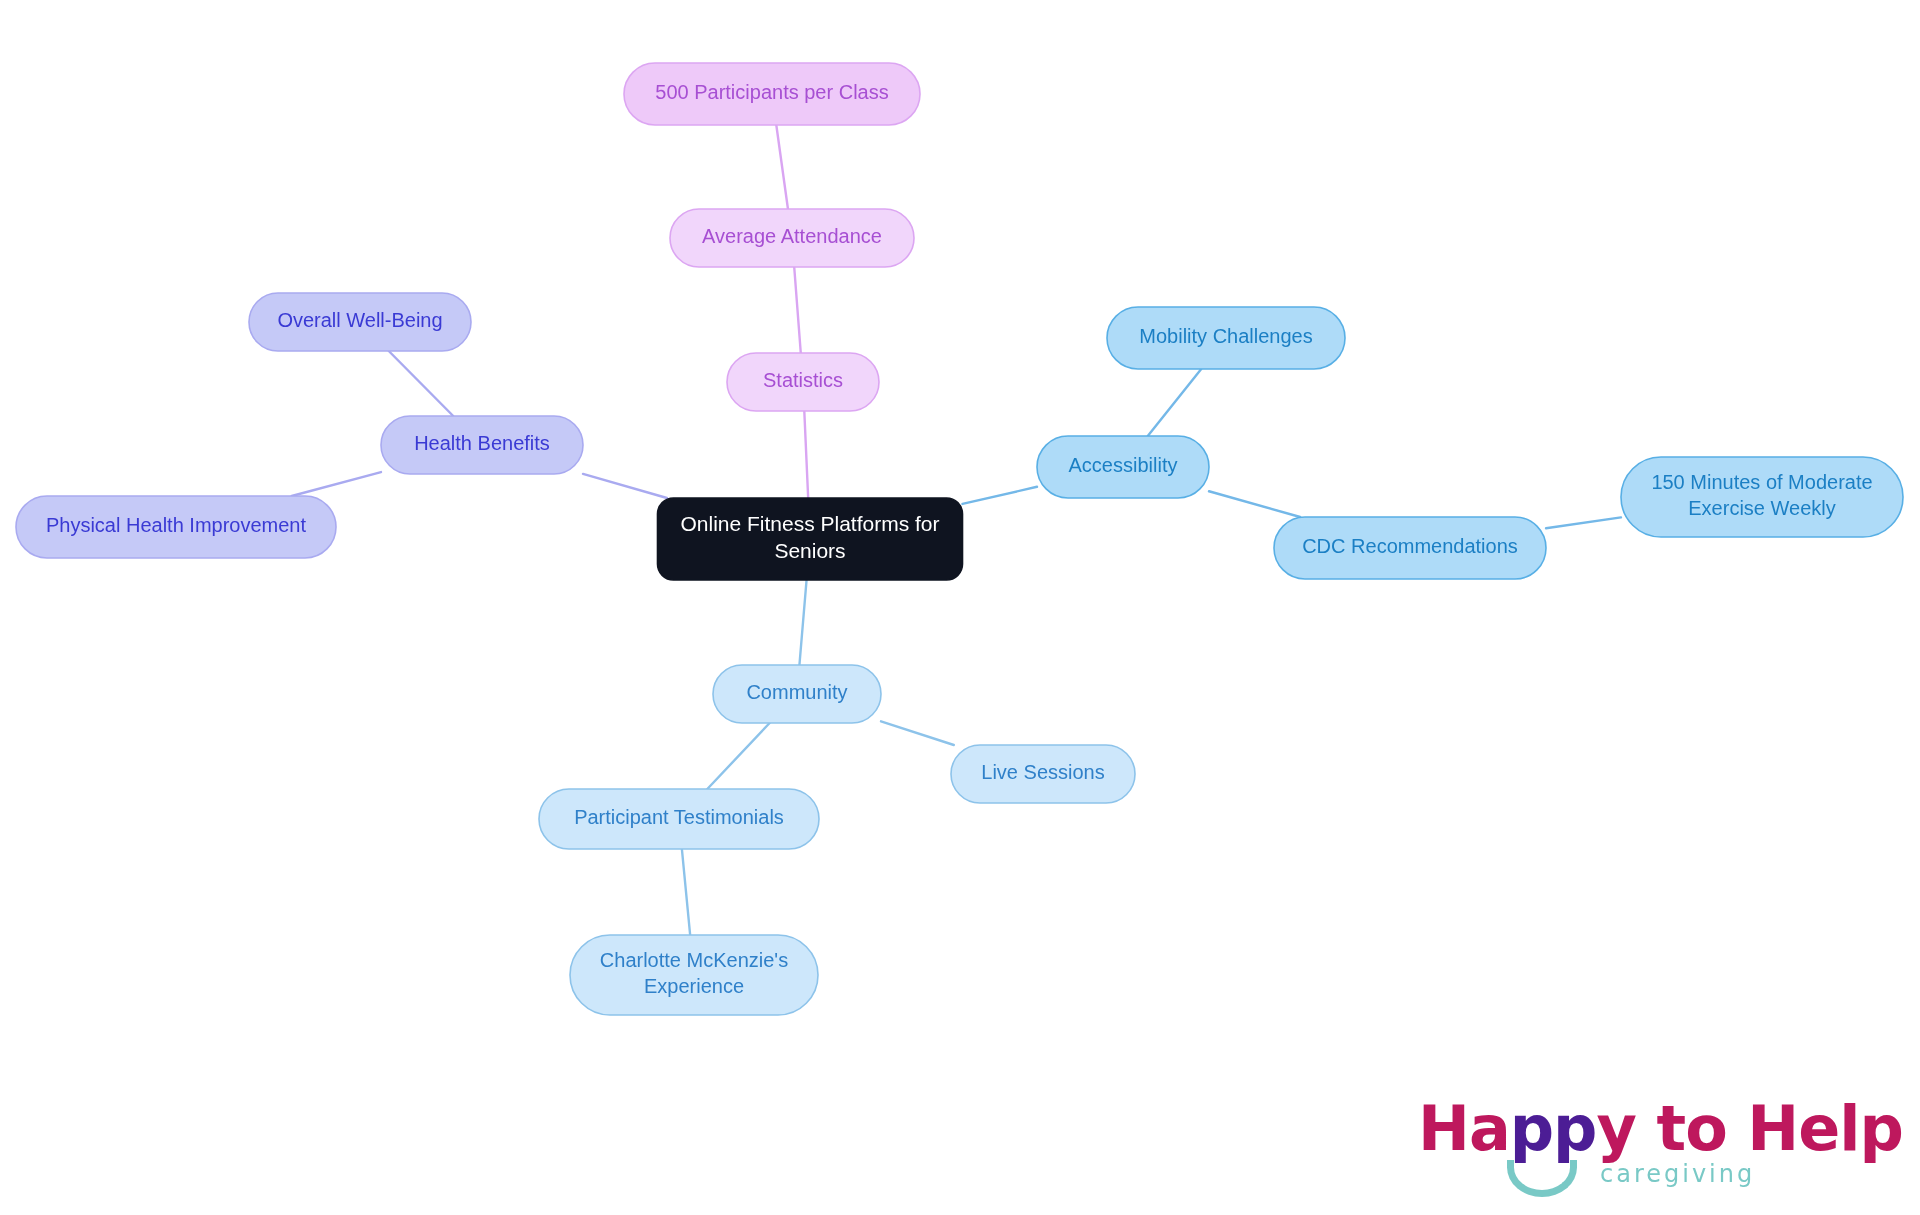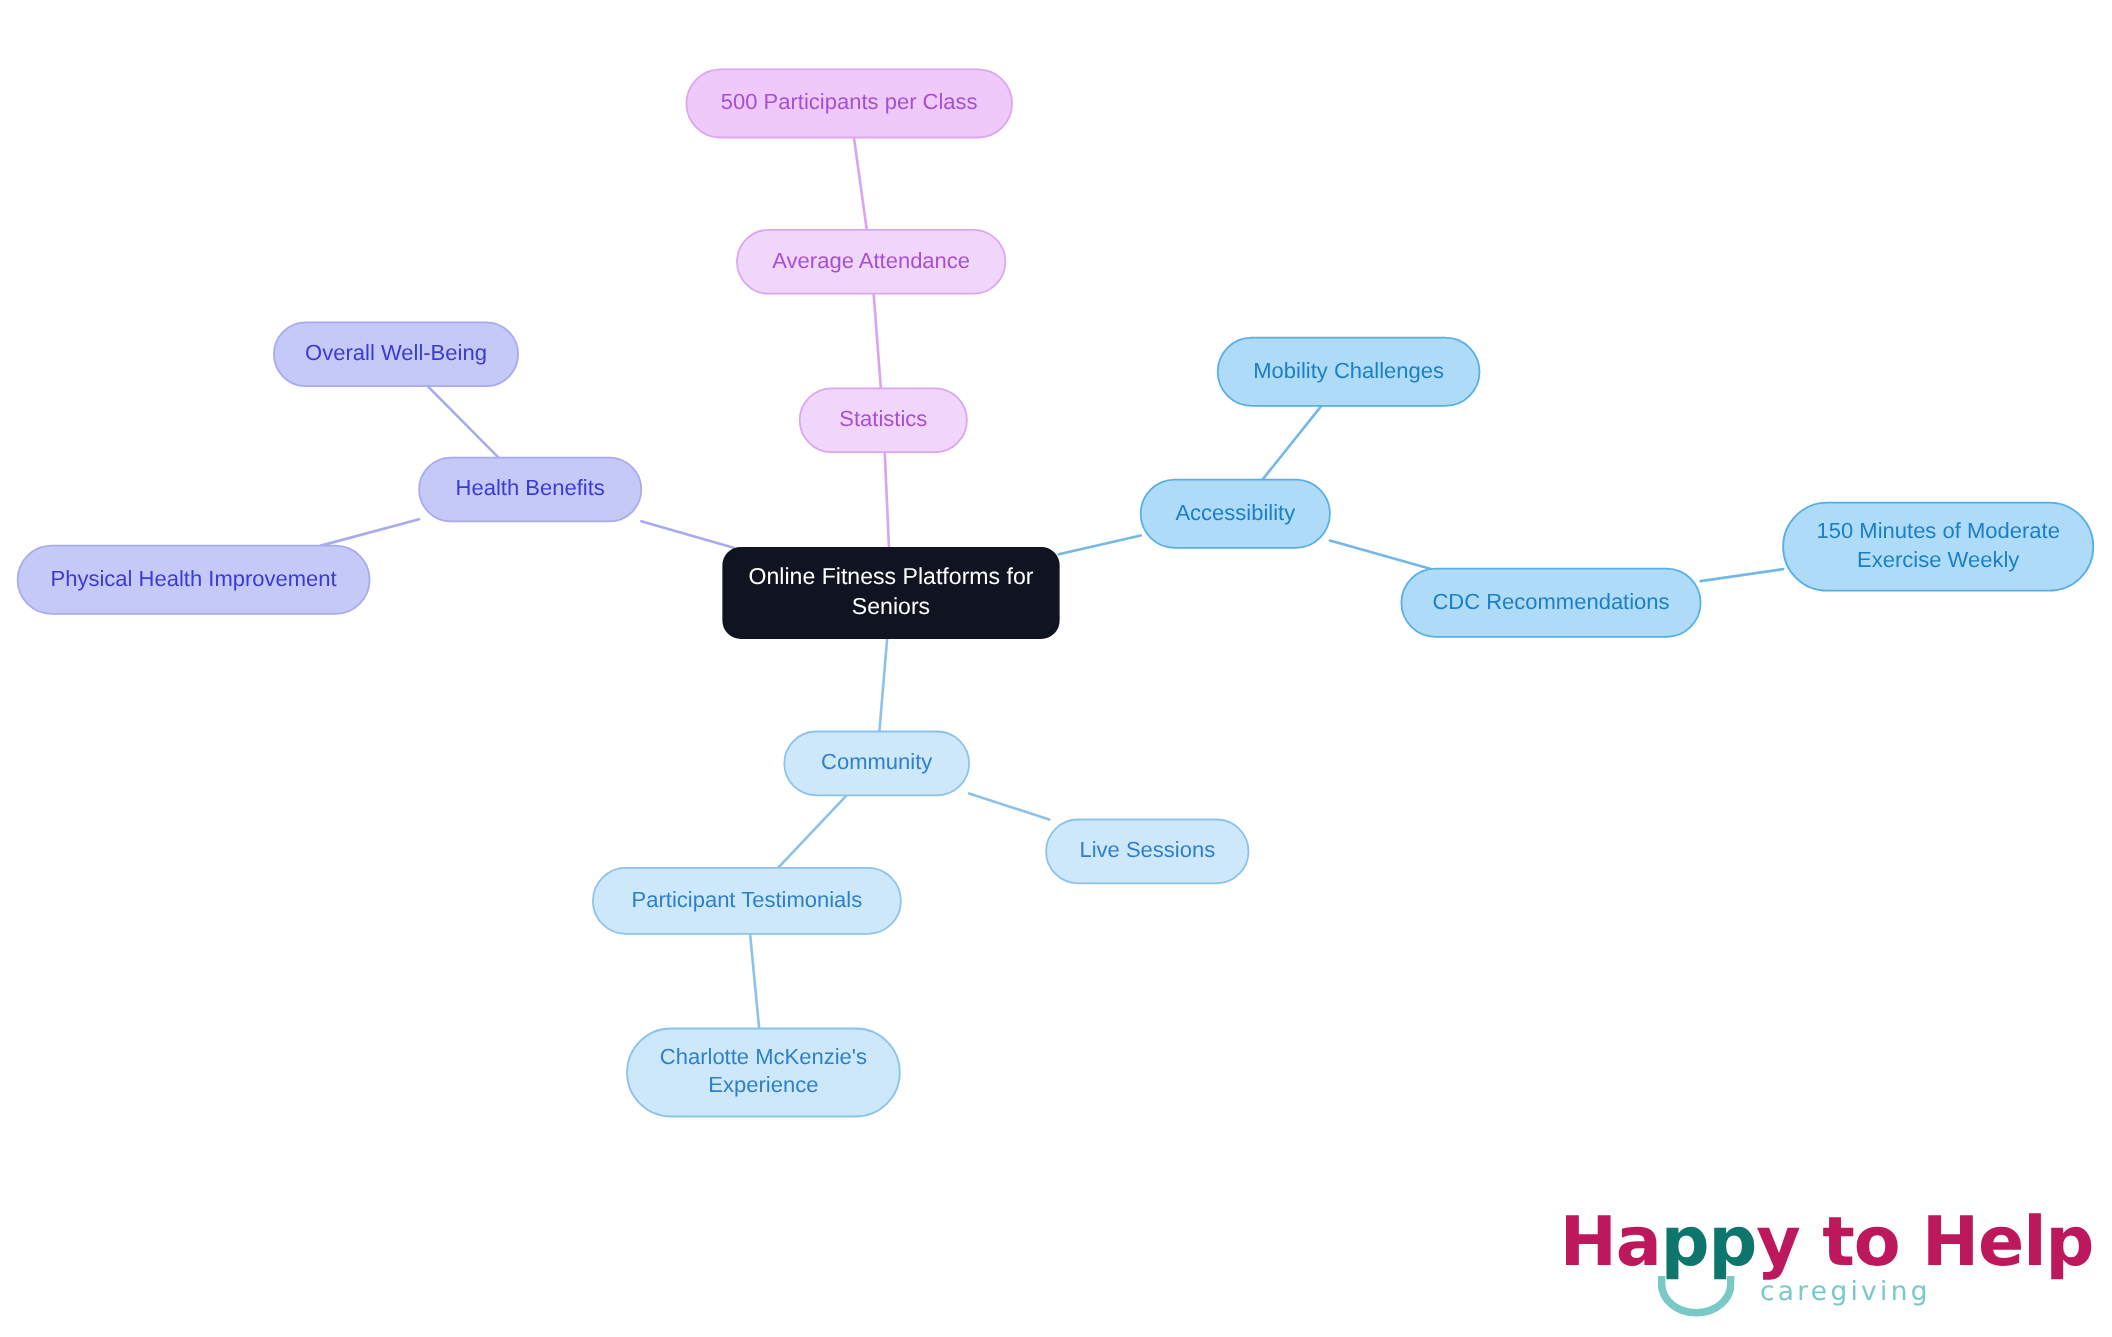--- a/index.html
+++ b/index.html
@@ -54,21 +54,21 @@
     left: 0;
     top: 0;
     font-family: "DejaVu Sans", sans-serif;
     font-weight: bold;
     font-size: 62px;
     letter-spacing: -1px;
     line-height: 1;
     white-space: nowrap;
   }
   .logo-coral { color: #be185d; }
-  .logo-teal  { color: #0f766e; }
+  .logo-teal  { color: #4c1d95; }
   .logo-sub {
     position: absolute;
     left: 182px;
     top: 62px;
     font-family: "DejaVu Sans", sans-serif;
     font-size: 24px;
     letter-spacing: 3px;
     color: #79c9c6;
     white-space: nowrap;
   }

